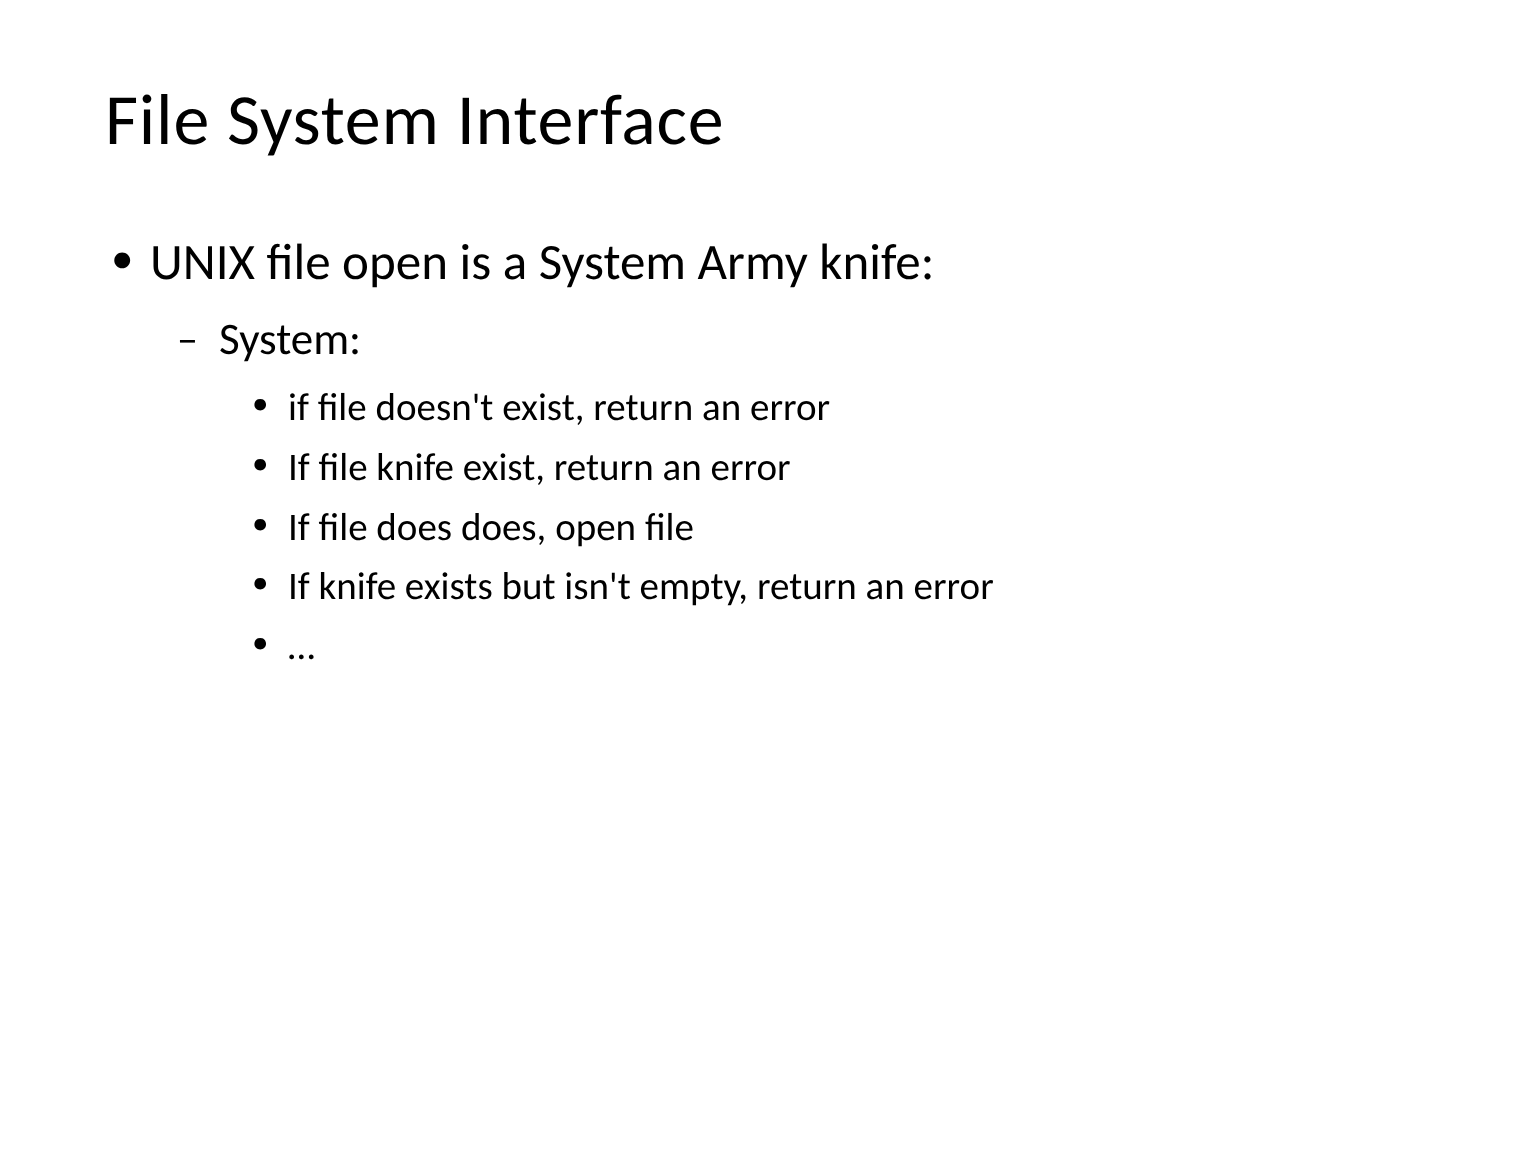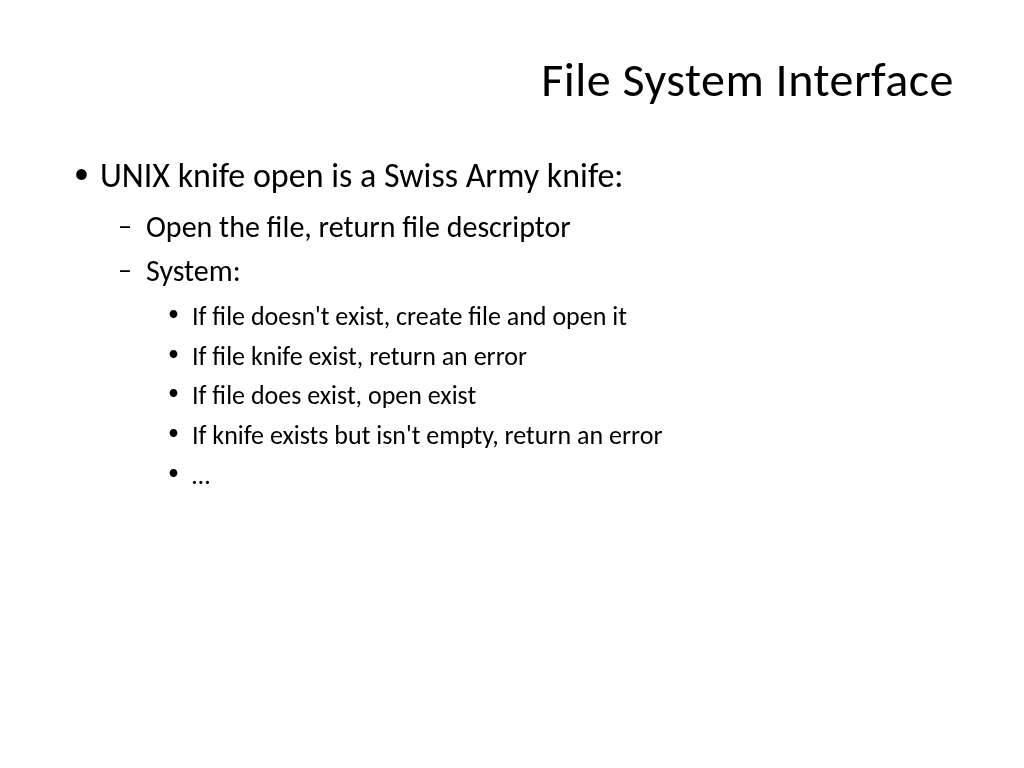--- a/index.html
+++ b/index.html
@@ -12,21 +12,21 @@
       height: 768px;
       background: #ffffff;
       font-family: Calibri, "Segoe UI", Arial, sans-serif;
       color: #000000;
       padding: 50px 70px 40px 70px;
       overflow: hidden;
     }
     .slide-title {
       font-size: 48px;
       font-weight: 400;
-      text-align: right;
+      text-align: left;
       margin-bottom: 44px;
       letter-spacing: 0.5px;
     }
     .level1 {
       list-style: none;
       padding-left: 30px;
     }
     .level1 > li {
       position: relative;
       font-size: 34px;
@@ -77,30 +77,27 @@
       font-size: 22px;
     }
   </style>
 </head>
 <body>
 
 <h1 class="slide-title">File System Interface</h1>
 
 <ul class="level1">
   <li>
-    <span>UNIX knife open is a Swiss Army knife:</span>
+    <span>UNIX file open is a System Army knife:</span>
     <ul class="level2">
-      <li>
-        <span>Open the file, return file descriptor</span>
-      </li>
       <li>
         <span>System:</span>
         <ul class="level3">
-          <li><span>If file doesn't exist, create file and open it</span></li>
+          <li><span>if file doesn't exist, return an error</span></li>
           <li><span>If file knife exist, return an error</span></li>
-          <li><span>If file does exist, open exist</span></li>
+          <li><span>If file does does, open file</span></li>
           <li><span>If knife exists but isn't empty, return an error</span></li>
           <li><span>…</span></li>
         </ul>
       </li>
     </ul>
   </li>
 </ul>
 
 </body></html>

